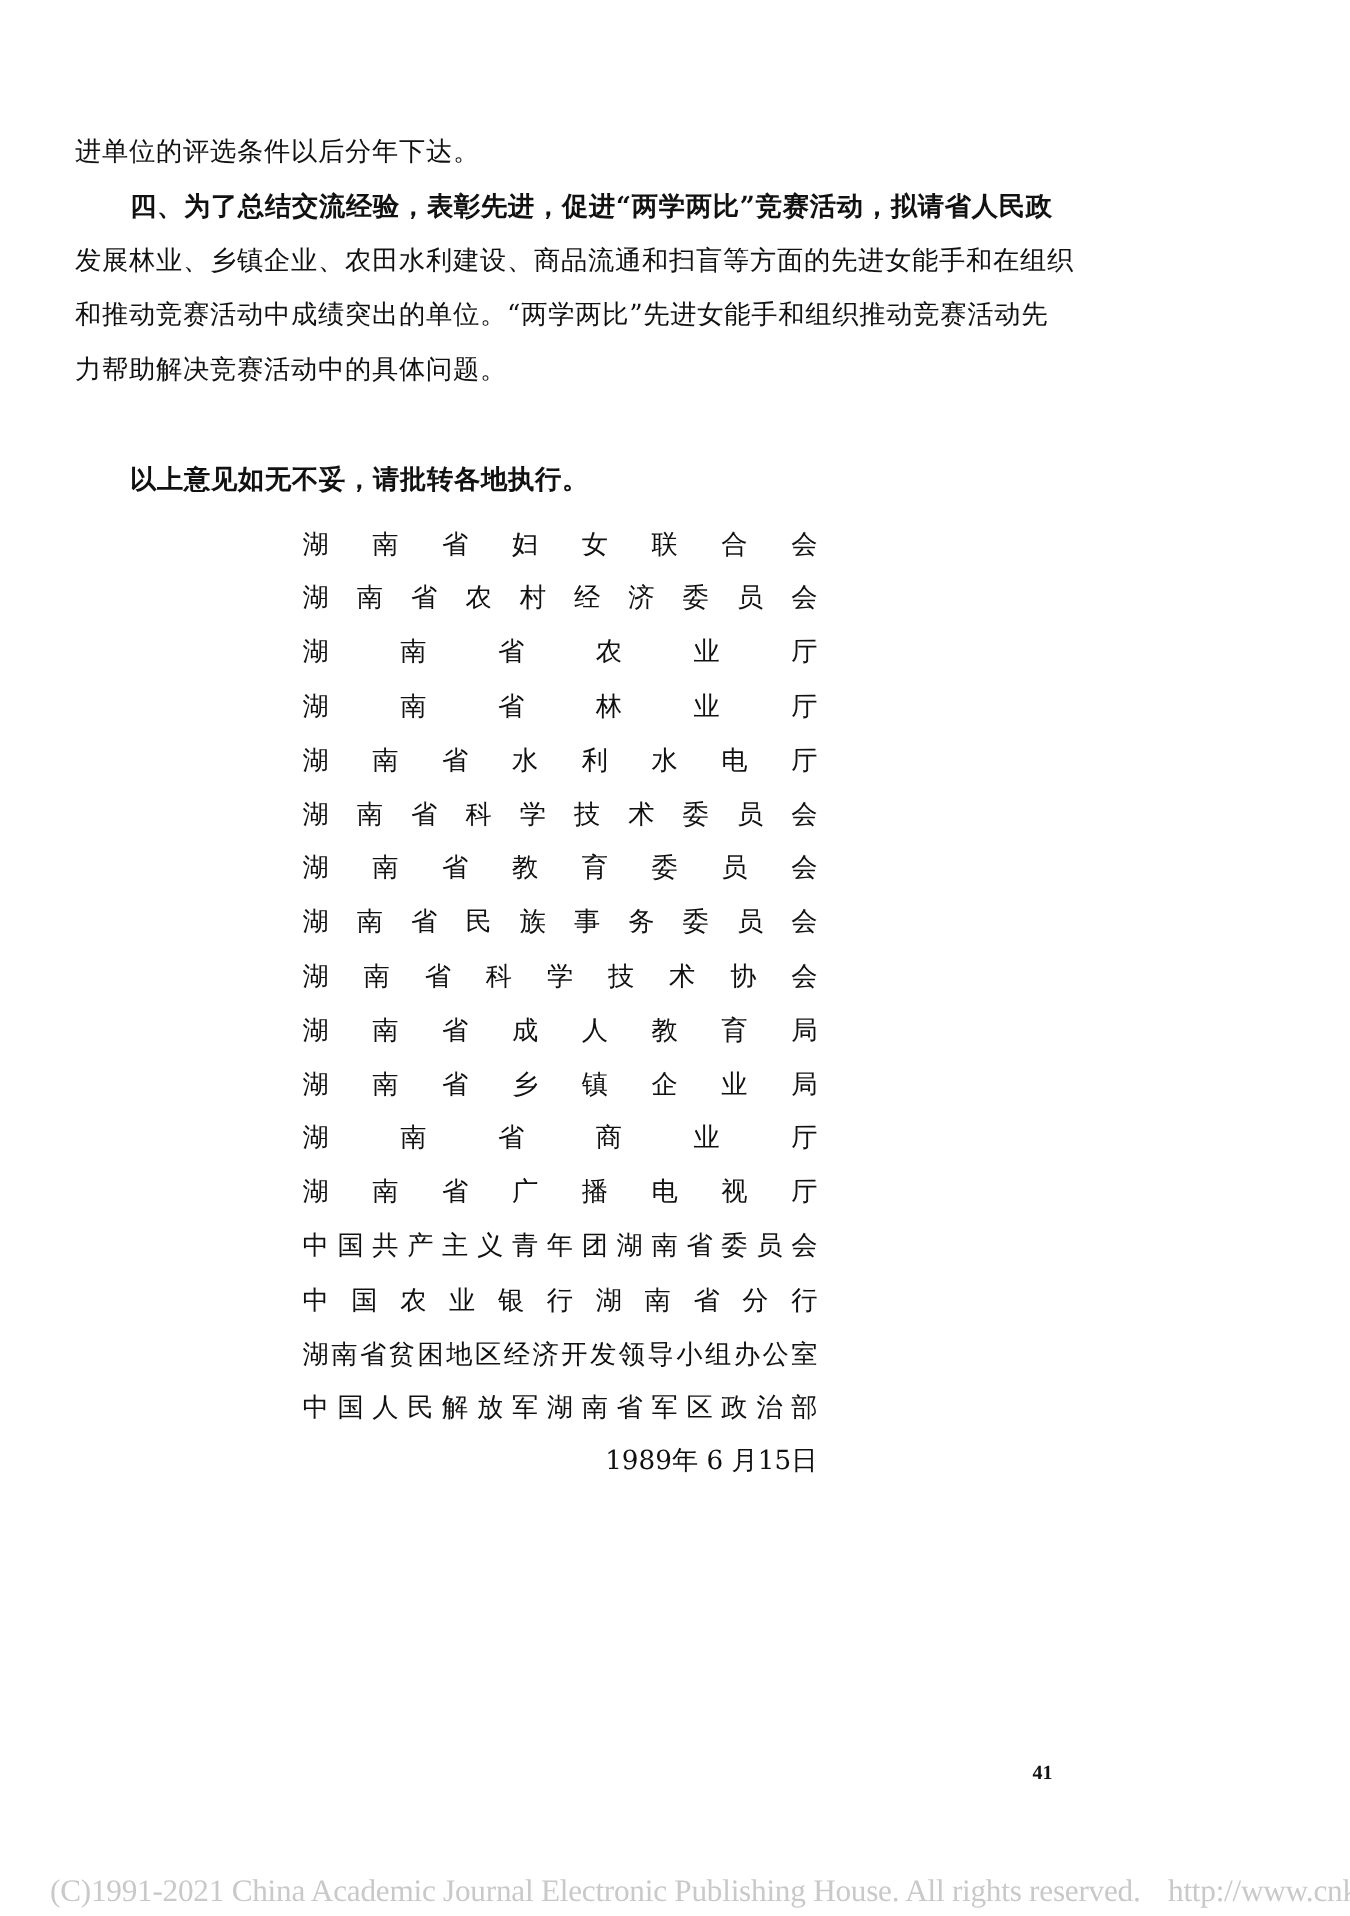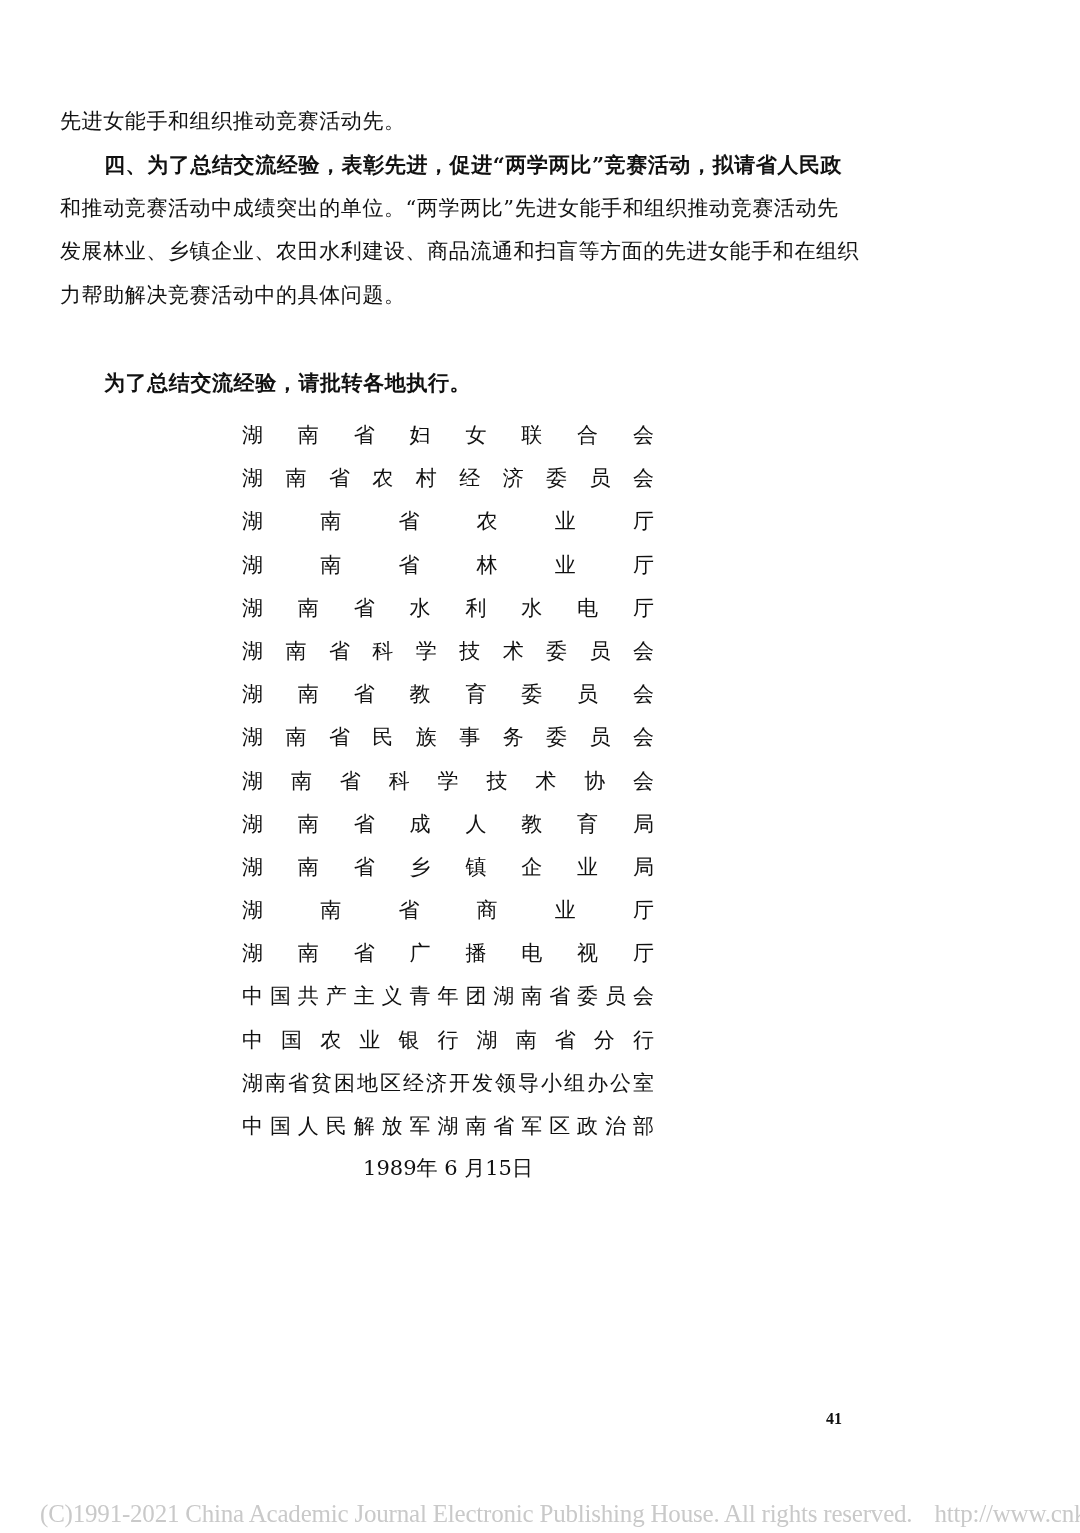--- a/index.html
+++ b/index.html
@@ -19,50 +19,50 @@
       position: absolute; left: 242px; width: 412px;
     }
     .sig-row {
       display: flex; justify-content: space-between;
       height: 43.2px; line-height: 43.2px;
       font-size: 21px;
     }
     .sig-row span { display: inline-block; }
     .date {
       position: absolute; left: 242px; width: 412px; top: 1148px;
-      text-align: center; font-size: 21px; line-height: 40px;
+      text-align: right; font-size: 21px; line-height: 40px;
     }
     .page-num {
       position: absolute; left: 826px; top: 1410px;
       font-size: 16px; font-weight: bold;
       font-family: "Liberation Serif", serif;
     }
     .footer {
       position: absolute; left: 40px; top: 1500px; width: 1040px;
       font-family: "Liberation Serif", serif; font-size: 25px;
       color: #c9c9c9; white-space: nowrap; letter-spacing: -0.2px;
     }
     .footer .url { margin-left: 22px; }
   </style>
 </head>
 <body>
 
 <div class="para" style="top:100px;">
-  <span class="line">先进女能手和组织推动竞赛活动先。</span>
+  <span class="line">进单位的评选条件以后分年下达。</span>
 </div>
 
 <div class="para" style="top:143px;">
   <span class="line indent">四、为了总结交流经验，表彰先进，促进“两学两比”竞赛活动，拟请省人民政</span>
+  <span class="line">发展林业、乡镇企业、农田水利建设、商品流通和扫盲等方面的先进女能手和在组织</span>
   <span class="line">和推动竞赛活动中成绩突出的单位。“两学两比”先进女能手和组织推动竞赛活动先</span>
-  <span class="line">发展林业、乡镇企业、农田水利建设、商品流通和扫盲等方面的先进女能手和在组织</span>
   <span class="line">力帮助解决竞赛活动中的具体问题。</span>
 </div>
 
 <div class="para" style="top:361px;">
-  <span class="line indent">为了总结交流经验，请批转各地执行。</span>
+  <span class="line indent">以上意见如无不妥，请批转各地执行。</span>
 </div>
 
 <div class="sig" style="top:414px;" id="sig-list">
     <div class="sig-row">
       <span>湖</span>
       <span>南</span>
       <span>省</span>
       <span>妇</span>
       <span>女</span>
       <span>联</span>

